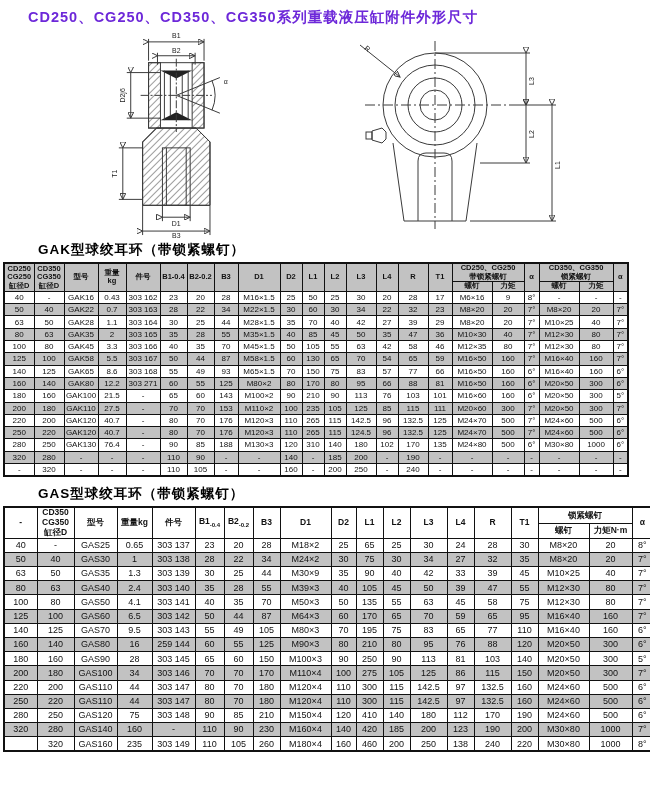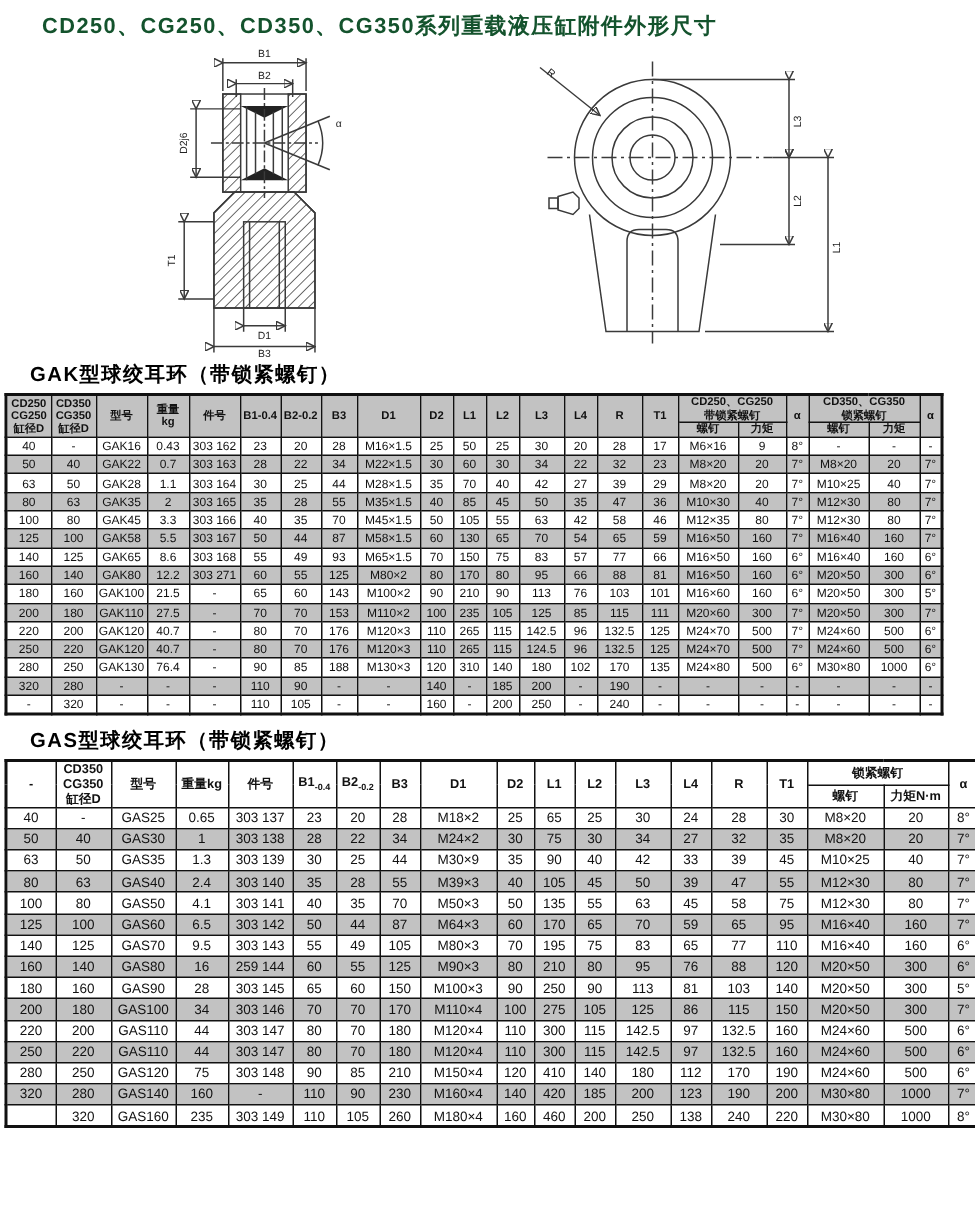--- a/index.html
+++ b/index.html
@@ -2,32 +2,32 @@
 <html><head>
 <meta charset="utf-8">
 <style>
   html,body{margin:0;padding:0;background:#fff;}
   body{
     width:650px;height:812px;overflow:hidden;position:relative;
     font-family:"Liberation Sans","DejaVu Sans",sans-serif;color:#111;
     -webkit-font-smoothing:antialiased;
   }
   .page-title{
-    padding:8px 0 0 28px;font-size:14.5px;font-weight:bold;letter-spacing:1px;color:#14532d;
+    padding:8px 0 0 28px;font-size:14.5px;font-weight:bold;letter-spacing:1px;color:#6d28d9;
   }
   .drawings{position:relative;height:212px;}
   .drawing-left{position:absolute;left:100px;top:2px;}
   .drawing-right{position:absolute;left:330px;top:8px;}
   svg{display:block;}
   svg line,svg path,svg circle,svg rect,svg polygon{stroke:#3a3a3a;fill:none;stroke-width:1;}
   svg .hatched{fill:url(#hatch);}
   svg .solid{fill:#222;stroke:none;}
   svg text{fill:#222;stroke:none;font-family:"Liberation Sans",sans-serif;font-size:7px;}
   .section-heading{
-    margin:2px 0 3px 20px;font-size:13.5px;font-weight:bold;color:#000;letter-spacing:1px;
+    margin:2px 0 3px 38px;font-size:13.5px;font-weight:bold;color:#000;letter-spacing:1px;
   }
   .dim-table{
     border-collapse:collapse;table-layout:fixed;width:516px;margin:0 3px;
     border:2px solid #111;
   }
   .dim-table th,.dim-table td{
     border:1px solid #111;text-align:center;vertical-align:middle;
     padding:0;overflow:hidden;white-space:pre-line;line-height:1.15;
   }
   

